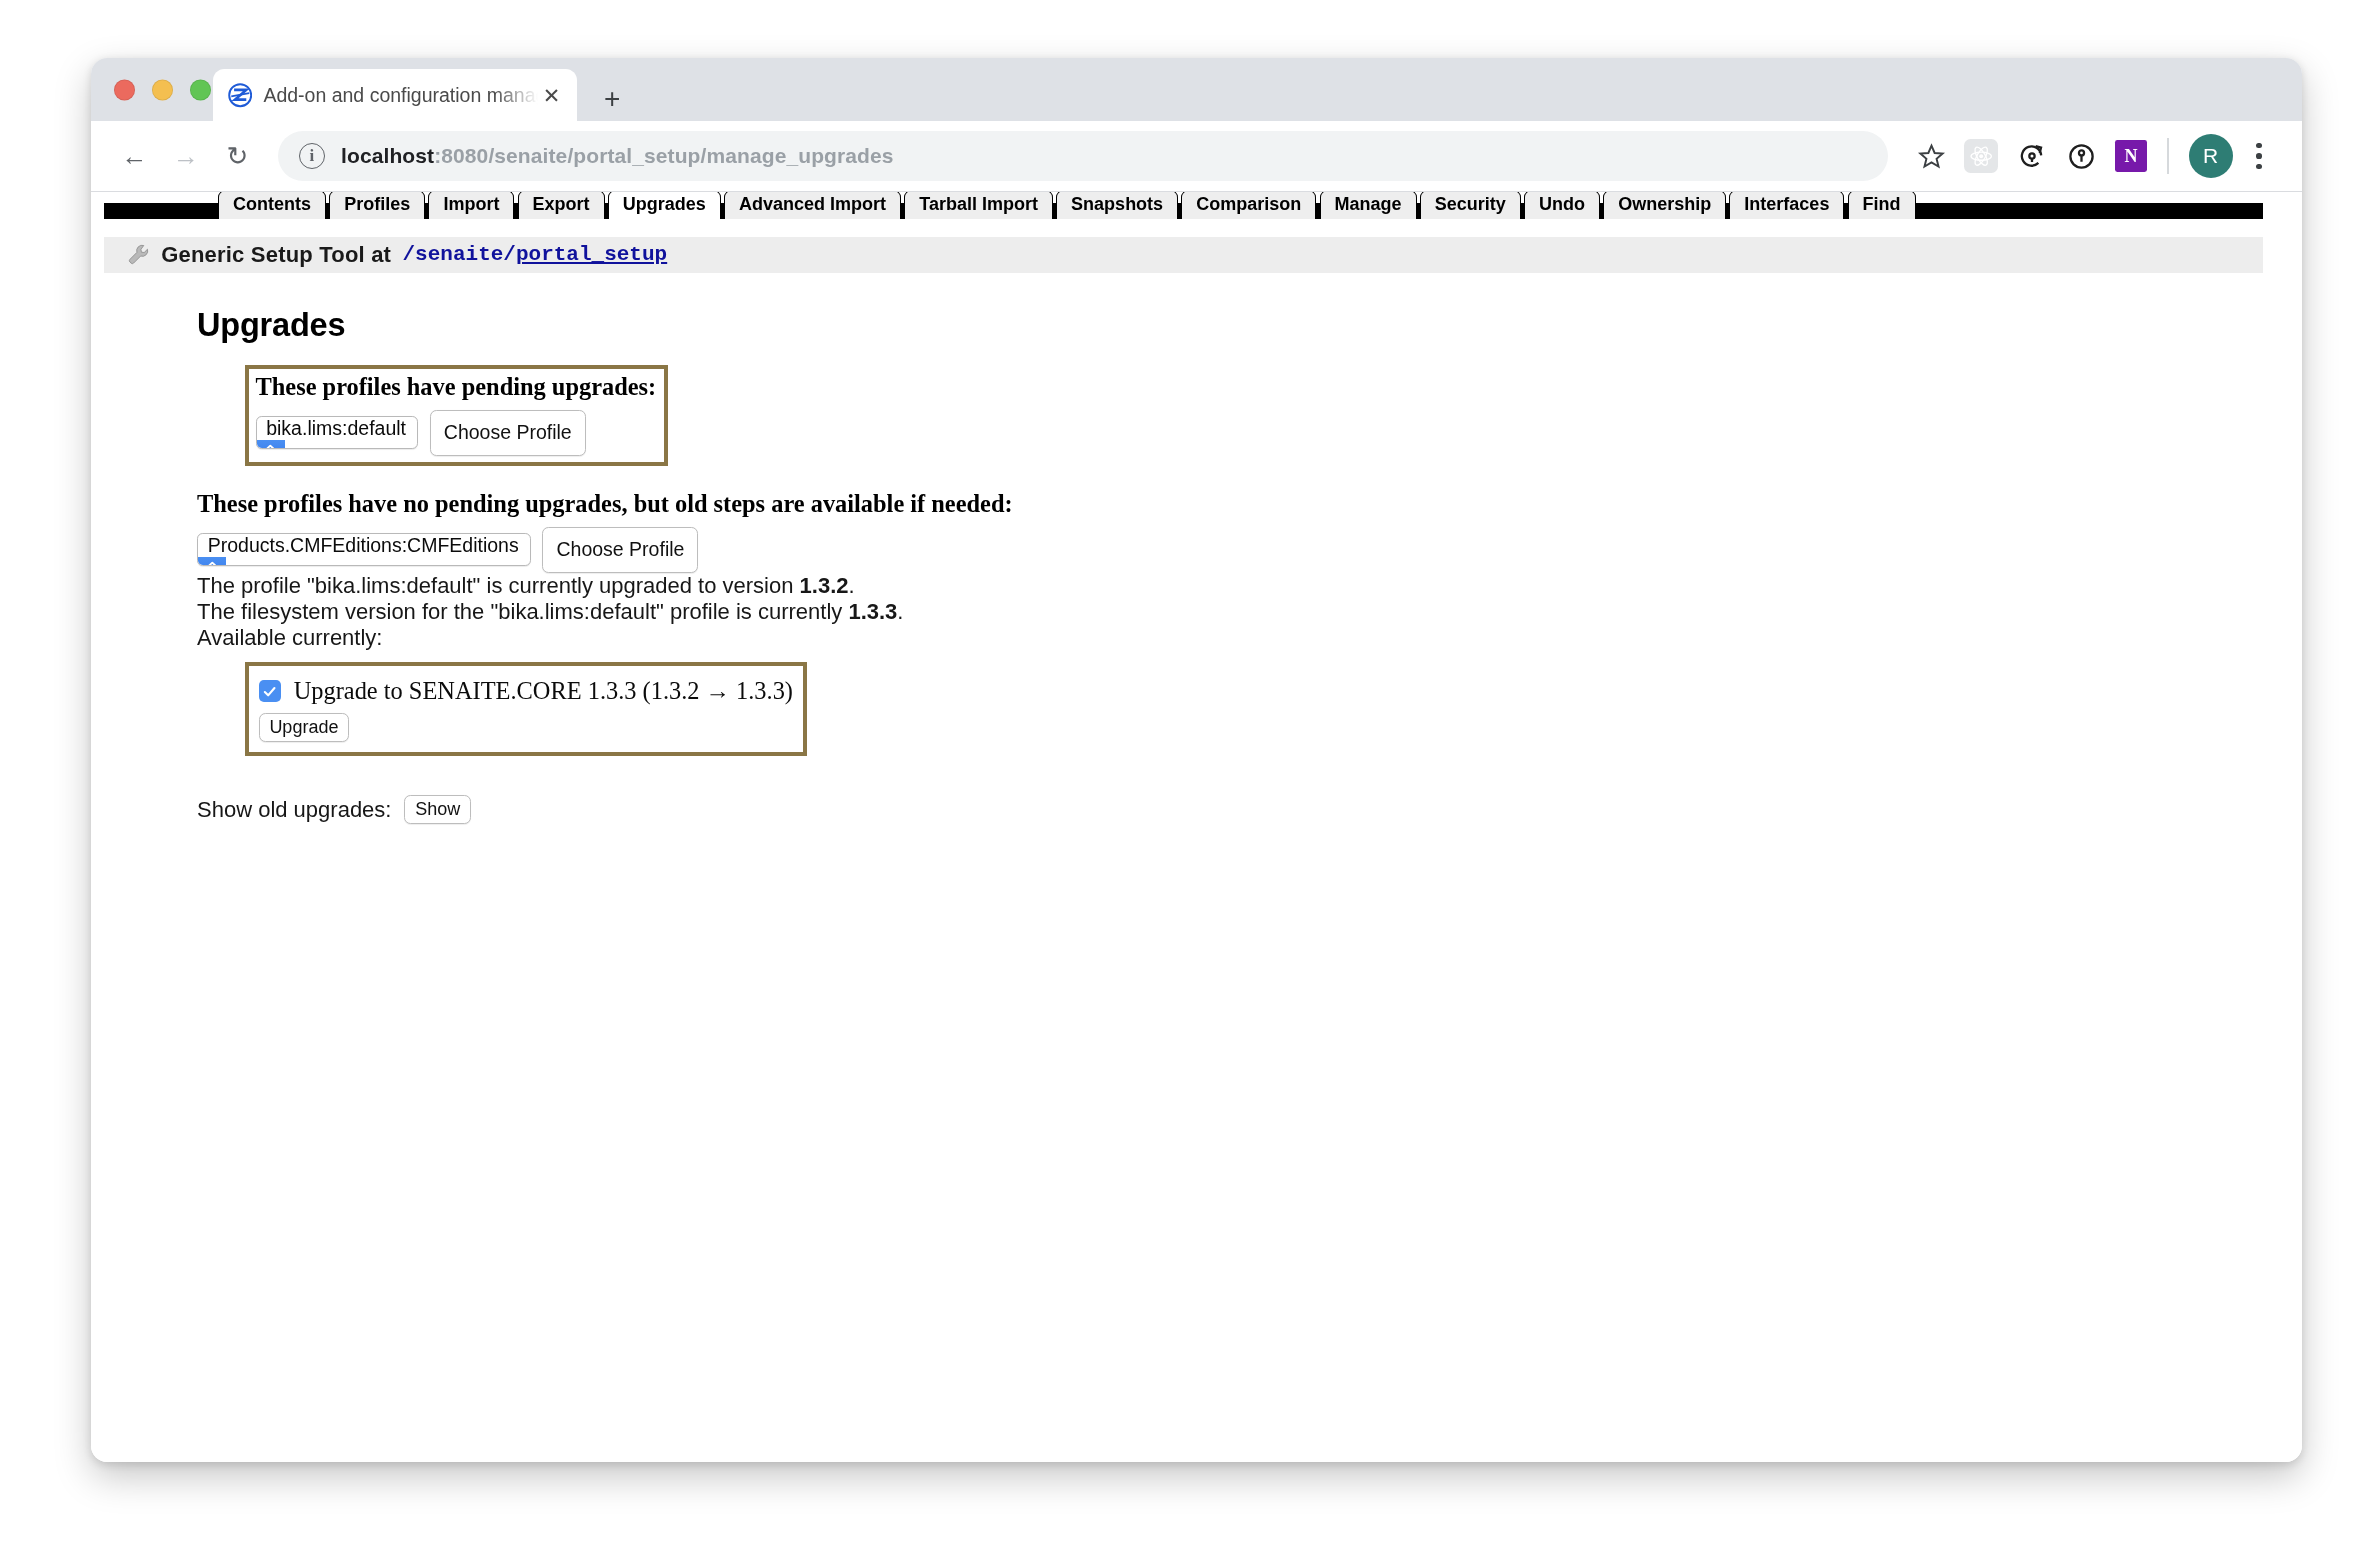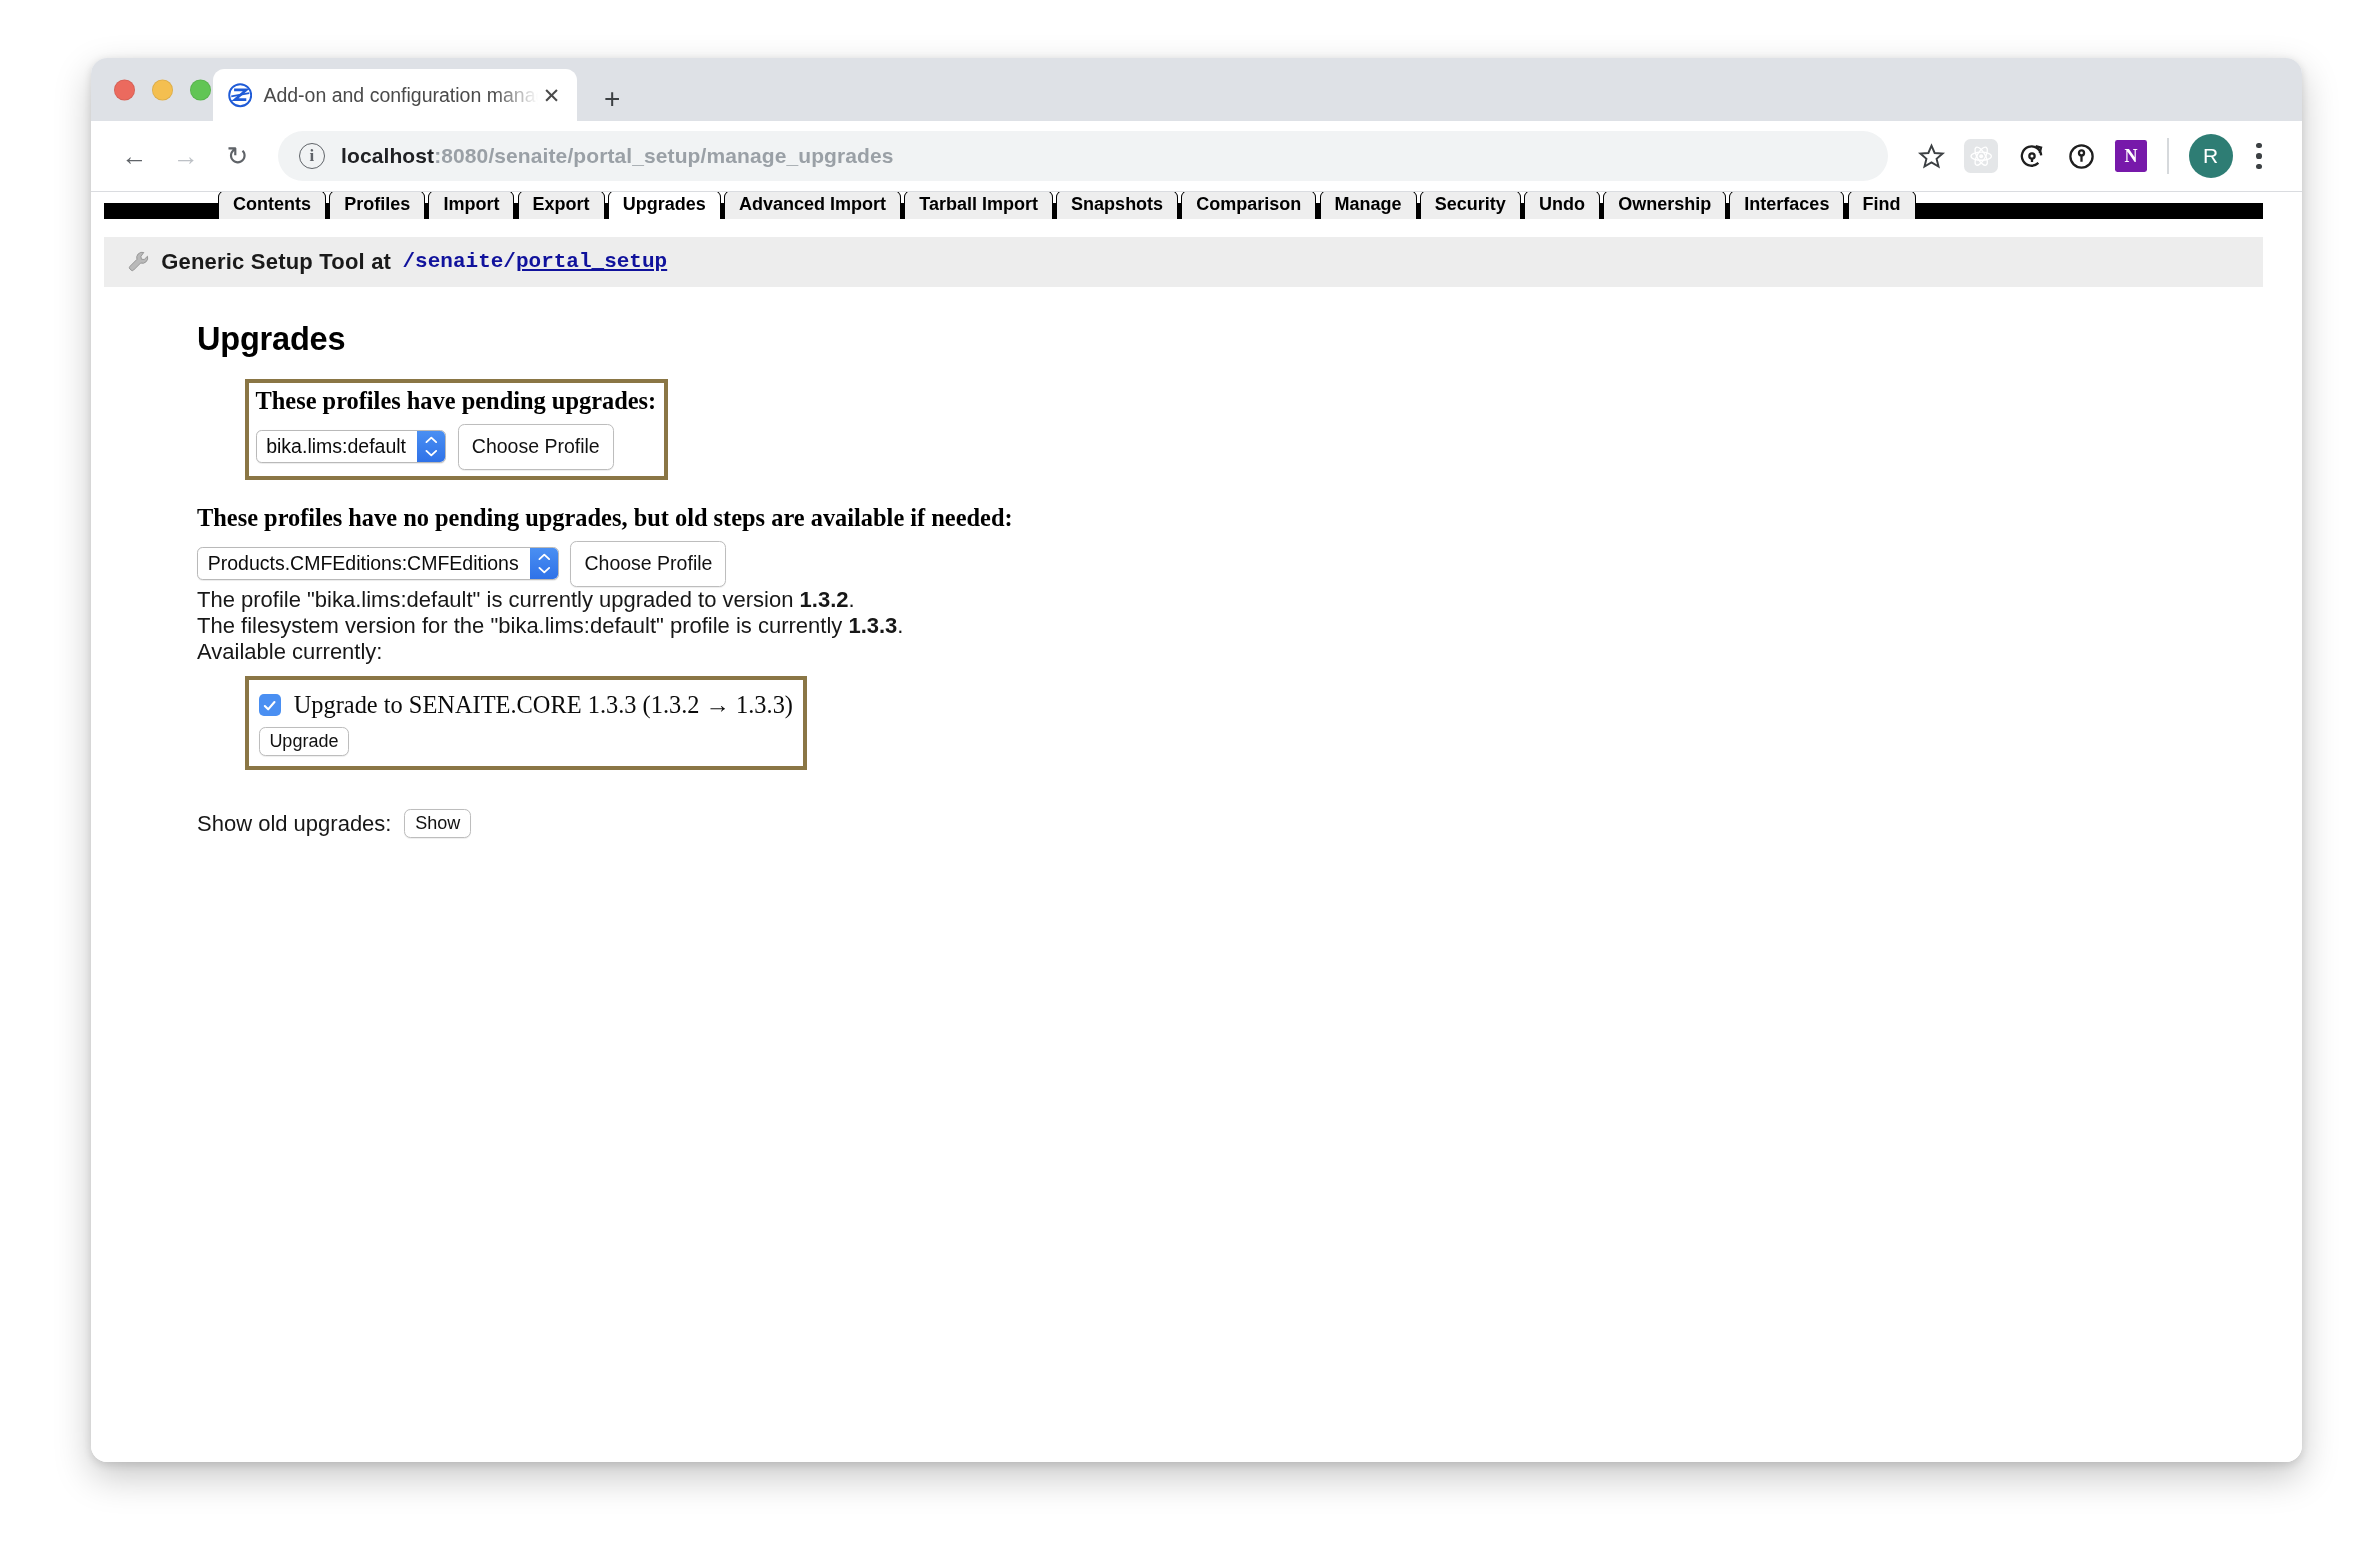--- a/index.html
+++ b/index.html
@@ -246,21 +246,21 @@
     display: flex;
     align-items: center;
   }
   .zmi-tab.active {
     background: #ffffff;
   }
 
   .gs-bar {
     margin: 18px 39px 0 13px;
     background: #ededed;
-    height: 50px;
+    height: 36px;
     display: flex;
     align-items: center;
     padding-left: 19.5px;
     box-sizing: border-box;
     font-family: "Liberation Sans", sans-serif;
   }
   .gs-wrench {
     width: 28px; height: 28px;
     margin-right: 9.7px;
     flex: 0 0 28px;
@@ -318,20 +318,21 @@
   .mac-select {
     display: inline-flex;
     align-items: stretch;
     height: 32.5px;
     background: #ffffff;
     border: 0.8px solid #b9b9b9;
     border-radius: 5.7px;
     box-shadow: 0 0.8px 0.8px rgba(0,0,0,0.08);
     overflow: hidden;
     box-sizing: border-box;
+    flex-direction: column;
   }
   .mac-select .val {
     display: flex;
     align-items: center;
     padding: 0 11.4px 0 9.7px;
     font-size: 19.5px;
     color: #0b0b0b;
     font-family: "Liberation Sans", sans-serif;
     white-space: nowrap;
   }

